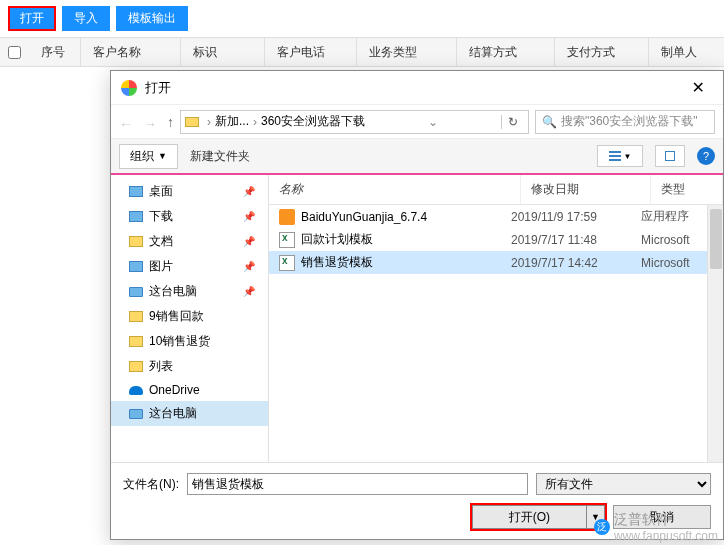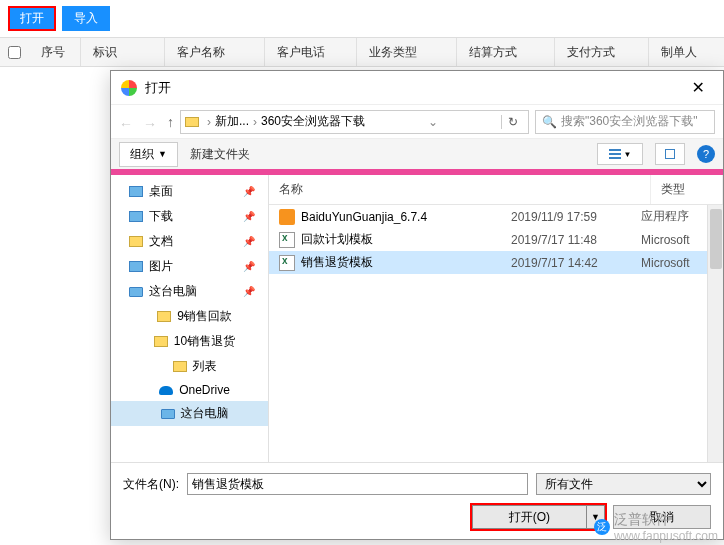--- a/index.html
+++ b/index.html
@@ -27,43 +27,43 @@
 .nav-arrows { display: flex; gap: 10px; align-items: center; color: #666; font-size: 14px; }
 .nav-arrows span { cursor: pointer; }
 .nav-arrows .disabled { color: #ccc; }
 .breadcrumb { flex: 1; border: 1px solid #ccc; height: 24px; display: flex; align-items: center; padding: 0 4px; background: #fff; font-size: 12px; }
 .breadcrumb .folder-icon { width: 14px; height: 10px; background: #ffd966; border: 1px solid #caa83d; margin-right: 4px; }
 .breadcrumb .sep { color: #888; padding: 0 4px; }
 .breadcrumb .refresh { border-left: 1px solid #ccc; padding: 0 6px; color: #555; cursor: pointer; margin-left: auto; }
 .search-box { width: 180px; height: 24px; border: 1px solid #ccc; display: flex; align-items: center; padding: 0 6px; color: #888; }
 .search-box .si { margin-right: 4px; }
 
-.toolbar-row { height: 36px; background: #f5f5f5; border-bottom: 6px solid #ec4899; display: flex; align-items: center; padding: 0 8px; gap: 12px; }
+.toolbar-row { height: 36px; background: #f5f5f5; border-bottom: 2px solid #ec4899; display: flex; align-items: center; padding: 0 8px; gap: 12px; }
 .organize-btn { background: #fff; border: 1px solid #ccc; padding: 3px 10px; display: flex; align-items: center; gap: 4px; cursor: pointer; font-size: 12px; }
 .new-folder { color: #333; cursor: pointer; }
 .spacer { flex: 1; }
 .view-btn { border: 1px solid #ccc; background: #fff; width: 46px; height: 22px; display: flex; align-items: center; justify-content: center; gap: 3px; cursor: pointer; }
 .view-btn .bar { width: 12px; height: 2px; background: #3a82c4; }
 .view-btn .bars { display: flex; flex-direction: column; gap: 2px; }
 .help-btn { width: 18px; height: 18px; border-radius: 50%; background: #1976d2; color: #fff; display: flex; align-items: center; justify-content: center; font-size: 11px; cursor: pointer; }
 
 .body-area { flex: 1; display: flex; overflow: hidden; }
 .sidebar { width: 158px; border-right: 1px solid #e0e0e0; overflow-y: auto; padding: 4px 0; }
-.sb-item { padding: 4px 8px 4px 18px; display: flex; align-items: center; gap: 6px; cursor: pointer; white-space: nowrap; justify-content: center; }
+.sb-item { padding: 4px 8px 4px 18px; display: flex; align-items: center; gap: 6px; cursor: pointer; white-space: nowrap; }
 .sb-item.selected { background: #d0e7f7; }
 .sb-item .pin { color: #999; font-size: 10px; margin-left: auto; margin-right: 4px; }
 .sb-icon { width: 14px; height: 11px; background: #ffd966; border: 1px solid #caa83d; flex-shrink: 0; }
 .sb-icon.blue { background: #6bb5e8; border-color: #3a82c4; }
 .sb-icon.monitor { background: #6bb5e8; border-color: #3a82c4; width: 14px; height: 10px; border-radius: 1px; }
 .sb-icon.cloud { background: #0078d4; border-radius: 6px 6px 2px 2px; border: none; height: 9px; }
 
 .file-area { flex: 1; display: flex; flex-direction: column; position: relative; }
 .file-header { display: flex; border-bottom: 1px solid #e5e5e5; color: #444; font-size: 12px; }
 .file-header > div { padding: 6px 10px; border-right: 1px solid #eee; }
-.fh-name { flex: 1; }
+.fh-name { flex: 1; font-style: italic; }
 .fh-date { width: 130px; }
 .fh-type { width: 72px; }
 .file-list { flex: 1; overflow: auto; }
 .file-row { display: flex; align-items: center; padding: 3px 10px; cursor: pointer; }
 .file-row.selected { background: #cde8ff; }
 .file-row .fi { width: 16px; height: 16px; margin-right: 6px; display: flex; align-items: center; justify-content: center; flex-shrink: 0; }
 .fi-exe { background: #f7931e; border-radius: 2px; }
 .fi-excel { background: #fff; border: 1px solid #999; position: relative; }
 .fi-excel::before { content: "x"; color: #217346; font-weight: bold; font-size: 10px; position: absolute; left: 2px; top: -1px; }
 .file-row .fn { flex: 1; }
@@ -86,27 +86,28 @@
 
 .watermark { position: absolute; right: 6px; bottom: 2px; color: #999; font-size: 14px; display: flex; align-items: center; gap: 4px; }
 .watermark .logo { width: 16px; height: 16px; border-radius: 50%; background: #1890ff; color: #fff; display: flex; align-items: center; justify-content: center; font-size: 10px; }
 </style>
 </head>
 <body>
 
 <div class="top-toolbar">
   <button class="tb-btn highlighted">打开</button>
   <button class="tb-btn">导入</button>
+  <button class="tb-btn">模板输出</button>
 </div>
 
 <div class="header-row">
   <input type="checkbox" style="">
   <div class="cell" style="width:52px">序号</div>
+  <div class="cell" style="width:100px">客户名称</div>
   <div class="cell" style="width:84px">标识</div>
-  <div class="cell" style="width:100px">客户名称</div>
   <div class="cell" style="width:92px">客户电话</div>
   <div class="cell" style="width:100px">业务类型</div>
   <div class="cell" style="width:98px">结算方式</div>
   <div class="cell" style="width:94px">支付方式</div>
   <div class="cell" style="flex:1;border-right:none">制单人</div>
 </div>
 
 <div class="file-dialog">
   <div class="dlg-title">
     <div class="icon-circle"></div>
@@ -200,20 +201,21 @@
           <span>OneDrive</span>
         </div>
         <div class="sb-item selected">
           <div class="sb-icon monitor"></div>
           <span>这台电脑</span>
         </div>
       </div>
     <div class="file-area">
       <div class="file-header">
         <div class="fh-name">名称</div>
+        <div class="fh-date">修改日期</div>
         <div class="fh-type">类型</div>
       </div>
       <div class="file-list" id="filelist">
           <div class="file-row">
             <div class="fi fi-exe"></div>
             <div class="fn">BaiduYunGuanjia_6.7.4</div>
             <div class="fd">2019/11/9 17:59</div>
             <div class="ft">应用程序</div>
           </div>
           <div class="file-row">

